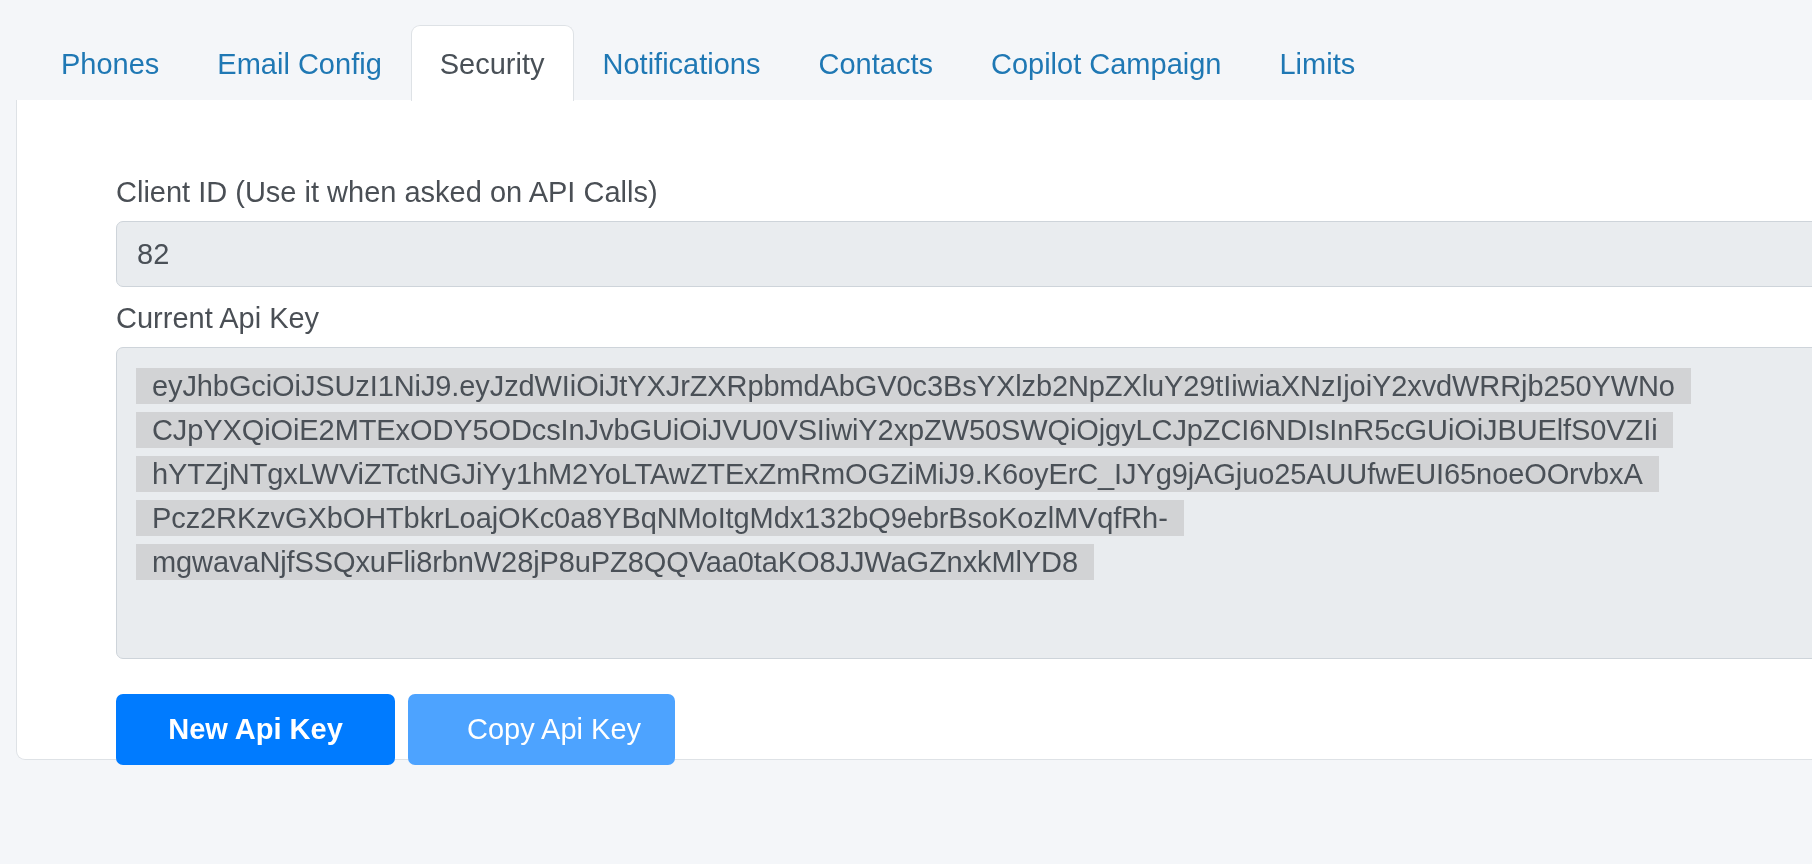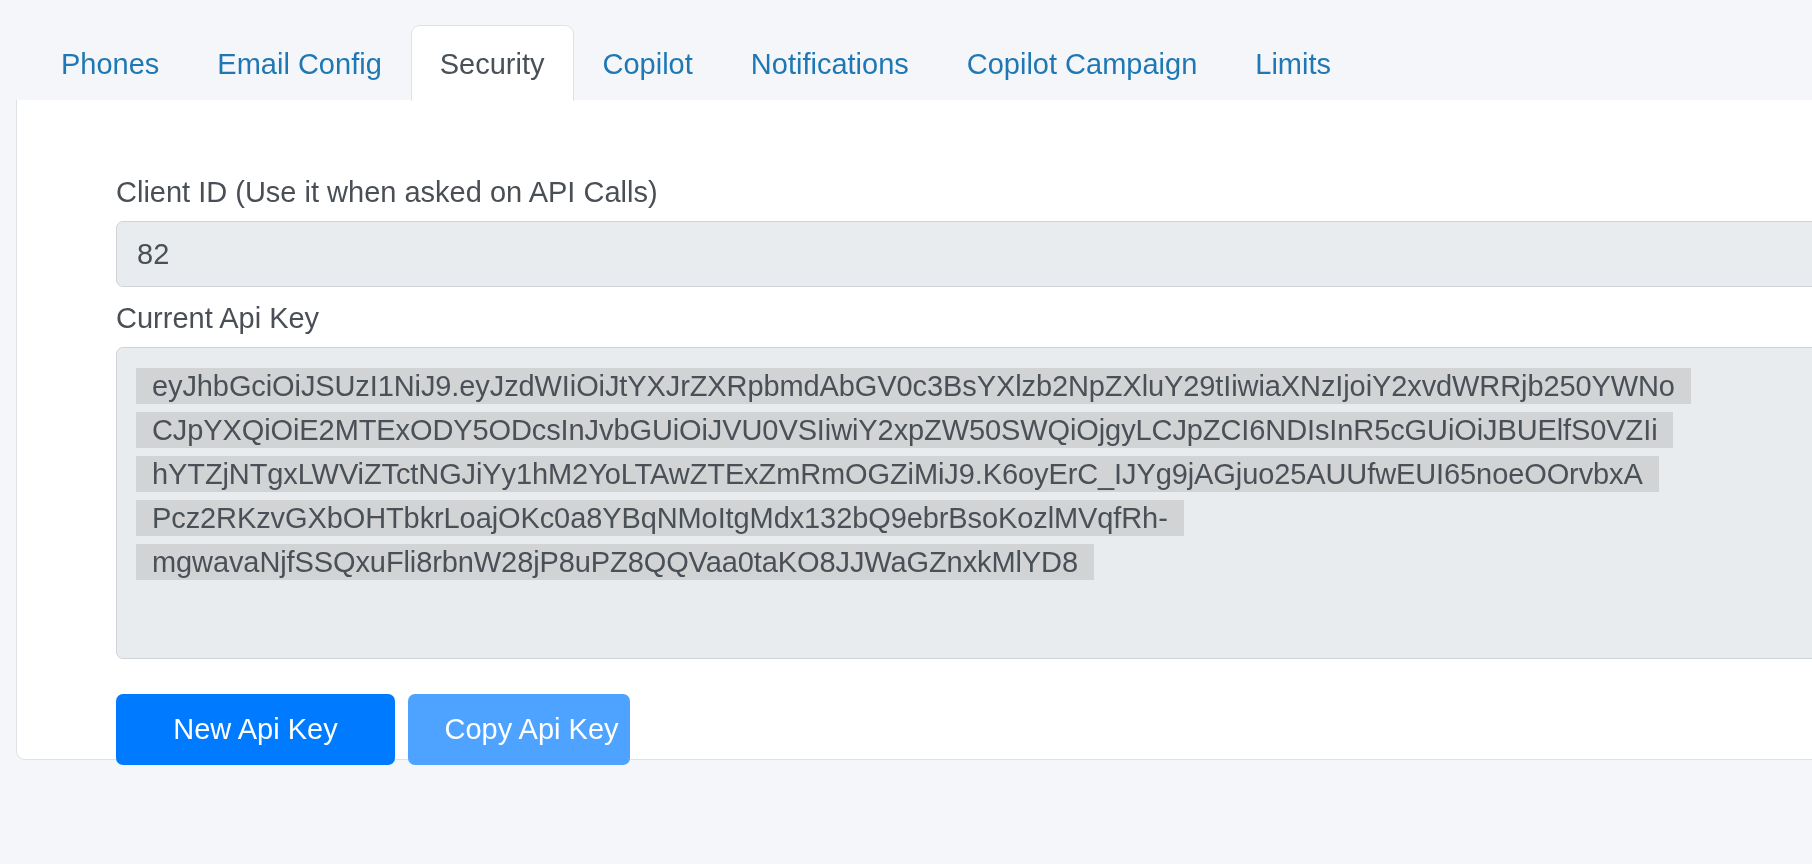--- a/index.html
+++ b/index.html
@@ -147,43 +147,43 @@
     font-family: "Liberation Sans", "DejaVu Sans", sans-serif;
     font-size: 29px;
     line-height: 1;
     color: #ffffff;
     border: none;
     border-radius: 7px;
     padding: 21px 0;
     cursor: pointer;
     text-align: center;
   }
-  .btn-primary { background: #007bff; width: 279px; }
-  .btn-info    { background: #4da3ff; width: 222px; padding-left: 25px; }
+  .btn-primary { background: #007bff; width: 279px; font-weight: bold; }
+  .btn-info    { background: #4da3ff; width: 267px; padding-left: 25px; }
 
   
   .page-bottom {
     position: absolute;
     left: 0; top: 838px;
     width: 1812px; height: 26px;
     background: #f4f6f9;
   }
 </style>
 </head>
 <body>
 
 <div id="app">
 
   <nav class="tabbar">
     <div class="tabs" id="tabs-container">
         <a class="tab">Phones</a>
         <a class="tab">Email Config</a>
         <a class="tab active">Security</a>
-        <a class="tab">Copilot</a>
         <a class="tab">Notifications</a>
+        <a class="tab">Contacts</a>
         <a class="tab">Copilot Campaign</a>
         <a class="tab">Limits</a>
       </div>
     <div class="tabbar-rule"></div>
   </nav>
 
   <section class="card">
     <div class="form-area">
 
       <div class="field-label">Client ID (Use it when asked on API Calls)</div>

